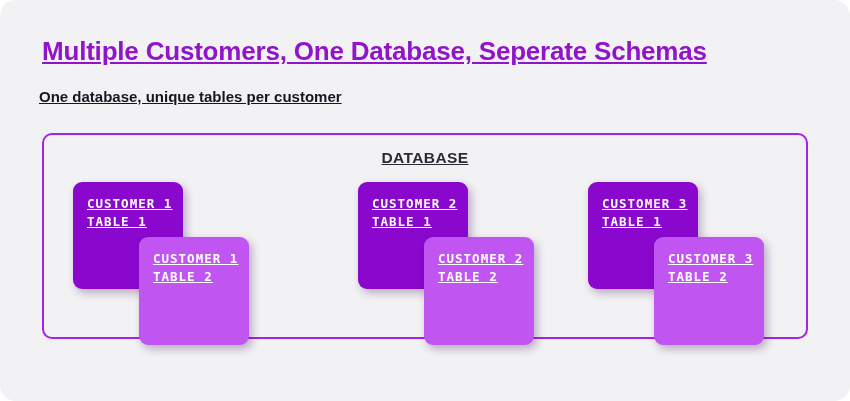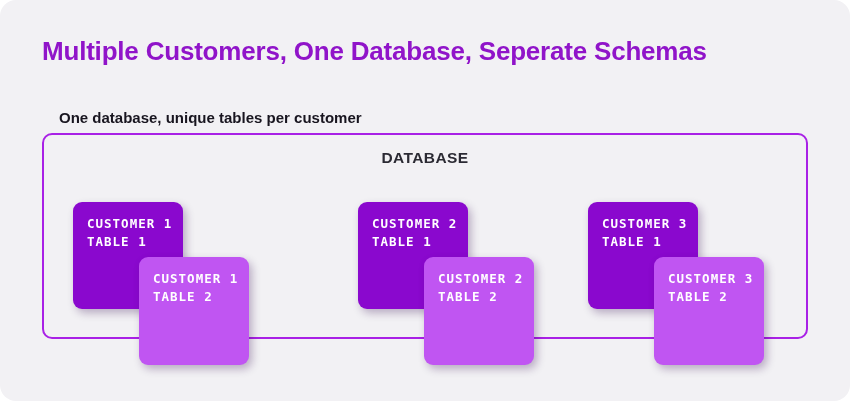--- a/index.html
+++ b/index.html
@@ -1,15 +1,15 @@
 <!DOCTYPE html>
 <html><head>
 <meta charset="utf-8">
 <style>
-  * { margin: 0; padding: 0; box-sizing: border-box; }
+  * { margin: 0; padding: 0; box-sizing: border-box; text-decoration: underline; }
   html, body { background: #ffffff; }
   body {
     font-family: "Liberation Sans", sans-serif;
     width: 850px;
     height: 401px;
     position: relative;
   }
   .panel {
     position: absolute;
     left: 0; top: 0;
@@ -23,26 +23,25 @@
     position: absolute;
     left: 42px;
     top: 36px;
     font-size: 26px;
     font-weight: bold;
     letter-spacing: -0.2px;
     color: #9014c9;
   }
   .subtitle {
     position: absolute;
-    left: 59px;
+    left: 39px;
     top: 88px;
     font-size: 15px;
     font-weight: bold;
     color: #18151f;
-    margin-top: 21px;
   }
   .db-container {
     position: absolute;
     left: 42px;
     top: 133px;
     width: 766px;
     height: 206px;
     border: 2px solid #a921e6;
     border-radius: 10px;
   }
@@ -71,21 +70,20 @@
     width: 110px;
     border-radius: 9px;
     padding: 13px 0 0 14px;
     font-family: "DejaVu Sans Mono", monospace;
     font-size: 12.5px;
     font-weight: bold;
     letter-spacing: 1px;
     line-height: 17.5px;
     color: #ffffff;
     box-shadow: 3px 4px 9px rgba(50, 10, 80, 0.30);
-    margin-top: 20px;
   }
   .card.dark {
     left: 0;
     top: 0;
     height: 107px;
     background: #8a08ce;
     z-index: 1;
   }
   .card.light {
     left: 66px;

